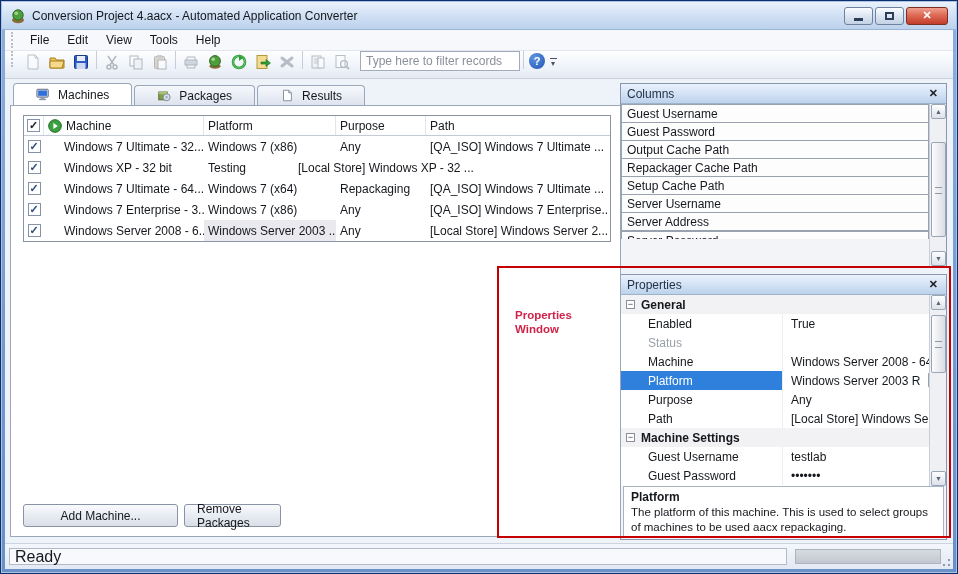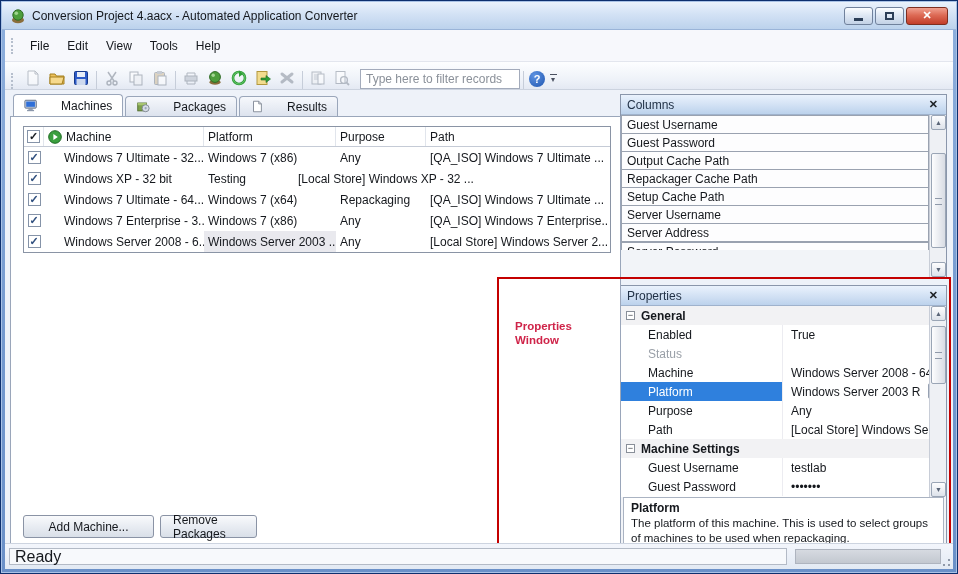--- a/index.html
+++ b/index.html
@@ -12,41 +12,41 @@
   .title-text{font-size:12px;color:#15181d;white-space:nowrap;}
   .win-controls{margin-left:auto;display:flex;gap:2px;}
   .win-btn{width:29px;height:18px;border:1px solid #70819c;border-radius:3px;background:linear-gradient(180deg,#fbfdff 0,#dfe8f4 45%,#c3d2e6 100%);display:flex;align-items:center;justify-content:center;}
   .win-btn.close{width:42px;background:linear-gradient(180deg,#f0a090 0,#dd6a55 45%,#c23d2a 100%);border-color:#7d2e20;color:#fff;font-size:11px;font-weight:bold;}
   .glyph-min{width:9px;height:3px;background:#2c3e57;margin-top:7px;}
   .glyph-max{width:9px;height:8px;border:2px solid #2c3e57;}
 
   
   .window-body{position:absolute;left:4px;right:4px;top:29px;bottom:4px;background:#eef2f9;display:flex;flex-direction:column;}
 
-  .menubar{height:32px;background:#f7f8fc;display:flex;align-items:center;border-bottom:1px solid #e3e6ee;}
+  .menubar{height:21px;background:#f7f8fc;display:flex;align-items:center;border-bottom:1px solid #e3e6ee;}
   .grip{width:5px;height:16px;margin:0 5px 0 6px;border-left:2px dotted #b6bfcd;}
   .menu-item{font-size:12px;color:#15181d;padding:2px 9px;}
 
-  .toolbar{height:28px;background:linear-gradient(180deg,#fdfeff 0,#edf1f8 70%,#e4e9f3 100%);border-bottom:1px solid #ccd3df;display:flex;align-items:flex-end;padding-right:20px;}
+  .toolbar{height:28px;background:linear-gradient(180deg,#fdfeff 0,#edf1f8 70%,#e4e9f3 100%);border-bottom:1px solid #ccd3df;display:flex;align-items:flex-start;padding-right:20px;}
   .tbtn{width:24px;height:22px;display:flex;align-items:center;justify-content:center;border-radius:2px;}
   .tsep{width:1px;height:18px;background:#c6cdd9;margin:0 3px;}
   .dim{opacity:.5;}
   .filter-input{width:160px;height:20px;margin-left:6px;border:1px solid #a3abbb;font-size:12px;color:#3c414a;padding:0 5px;background:#fff;outline:none;}
   .filter-input::placeholder{color:#8a9099;opacity:1;}
   .help-btn{width:20px;height:20px;display:flex;align-items:center;justify-content:center;}
   .help-circle{width:16px;height:16px;border-radius:50%;background:radial-gradient(circle at 35% 30%,#5f94e2,#1e55b0);color:#fff;font-size:11px;font-weight:bold;text-align:center;line-height:16px;}
   .overflow-btn{width:12px;height:22px;display:flex;flex-direction:column;align-items:center;justify-content:center;color:#4a5160;font-size:8px;line-height:6px;}
   .overflow-bar{width:7px;height:1px;background:#4a5160;margin-bottom:2px;}
 
   
   .workspace{position:relative;flex:1;background:#eef2f9;overflow:hidden;}
 
   
   .tabstrip{position:absolute;left:8px;top:5px;height:21px;display:flex;align-items:flex-end;gap:2px;z-index:3;}
-  .tab{height:20px;display:flex;align-items:center;gap:23px;padding:0 10px;font-size:12px;color:#15181d;background:linear-gradient(180deg,#f6f8fc,#dde3ee);border:1px solid #9aa6ba;border-bottom:none;border-radius:4px 4px 0 0;}
+  .tab{height:20px;display:flex;align-items:center;gap:8px;padding:0 22px;font-size:12px;color:#15181d;background:linear-gradient(180deg,#f6f8fc,#dde3ee);border:1px solid #9aa6ba;border-bottom:none;border-radius:4px 4px 0 0;}
   .tab.active{height:22px;background:#fff;position:relative;z-index:4;}
   .tab .ticon{width:14px;height:13px;}
 
   .tabpage{position:absolute;left:5px;top:26px;width:611px;height:432px;background:#fff;border:1px solid #9aa6ba;z-index:2;}
 
   
   .mtable{position:absolute;left:12px;top:9px;width:588px;border:1px solid #8a94a5;background:#fff;font-size:12px;color:#15181d;}
   .trow{display:flex;height:21px;align-items:center;}
   .trow.head{height:20px;border-bottom:1px solid #c5cbd6;}
   .tcell{height:100%;display:flex;align-items:center;padding:0 4px;overflow:hidden;white-space:nowrap;}
@@ -59,21 +59,21 @@
   .head .tcell:last-child{border-right:none;}
   .trow:not(.head) .c-machine{padding-left:20px;}
   .cellsel{background:#e9e9ee;}
   .cb{width:13px;height:13px;border:1px solid #8593a8;background:#fff;position:relative;flex:0 0 auto;}
   .cb.checked::after{content:"✓";position:absolute;left:1px;top:-1px;font-size:11px;line-height:13px;color:#31507f;font-weight:bold;}
   .head .cb.checked::after{color:#1c1f24;}
   .playicon{width:14px;height:14px;margin-right:4px;flex:0 0 auto;}
 
   .bottom-buttons{position:absolute;left:12px;bottom:9px;display:flex;gap:6px;}
   .pushbtn{height:23px;border:1px solid #8a93a5;border-radius:3px;background:linear-gradient(180deg,#f9fafc 0,#e8ecf2 50%,#d9dfe8 100%);font-size:12px;color:#15181d;padding:0 12px;display:flex;align-items:center;justify-content:center;}
-  .btn-add{width:131px;}
+  .btn-add{width:155px;}
   .btn-remove{width:97px;}
 
   
   .panel{position:absolute;left:615px;width:327px;border:1px solid #8a96ab;background:#f2f4f8;}
   .panel-title{height:20px;background:linear-gradient(180deg,#eaf2fd 0,#cfdff3 60%,#bcd2ec 100%);display:flex;align-items:center;padding:0 6px;font-size:12px;color:#223247;border-bottom:1px solid #9fb2cc;}
   .panel-close{margin-left:auto;font-size:11px;font-weight:bold;color:#1c1f24;padding:0 2px;}
 
   .columns-panel{top:4px;height:184px;}
   .col-list{position:absolute;left:0;top:20px;right:17px;bottom:0;overflow:hidden;}
   .col-item{height:19px;margin-top:-1px;border:1px solid #9aa2b0;background:#fdfdfe;font-size:12px;color:#15181d;display:flex;align-items:center;padding:0 5px;}
@@ -429,21 +429,21 @@
             <div class="pvalue">•••••••</div>
           </div>
           <div class="vscroll">
             <div class="sarrow up">▲</div>
             <div class="sthumb" style="top:20px;height:58px;"></div>
             <div class="sarrow down">▼</div>
           </div>
         </div>
         <div class="pdesc">
           <div class="dt">Platform</div>
-          <div class="dd">The platform of this machine. This is used to select groups of machines to be used when repackaging.</div>
+          <div class="dd">The platform of this machine. This is used to select groups of machines to be used aacx repackaging.</div>
         </div>
       </div>
 
       <div class="ann-rect"></div>
       <div class="ann-label">
         <div>Properties</div>
         <div>Window</div>
       </div>
 
     </div>

